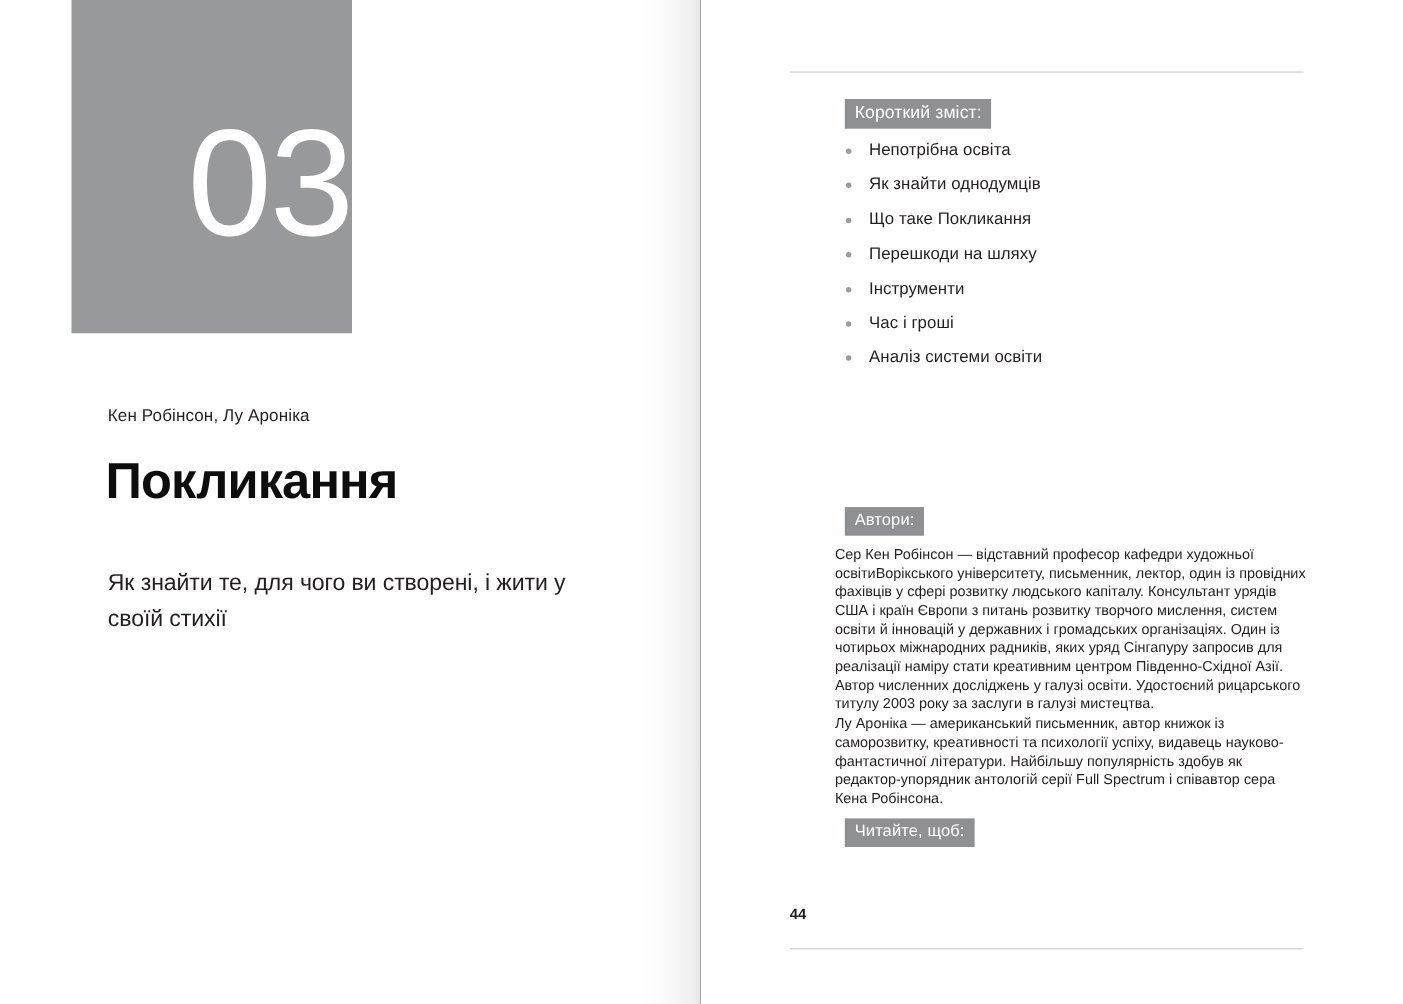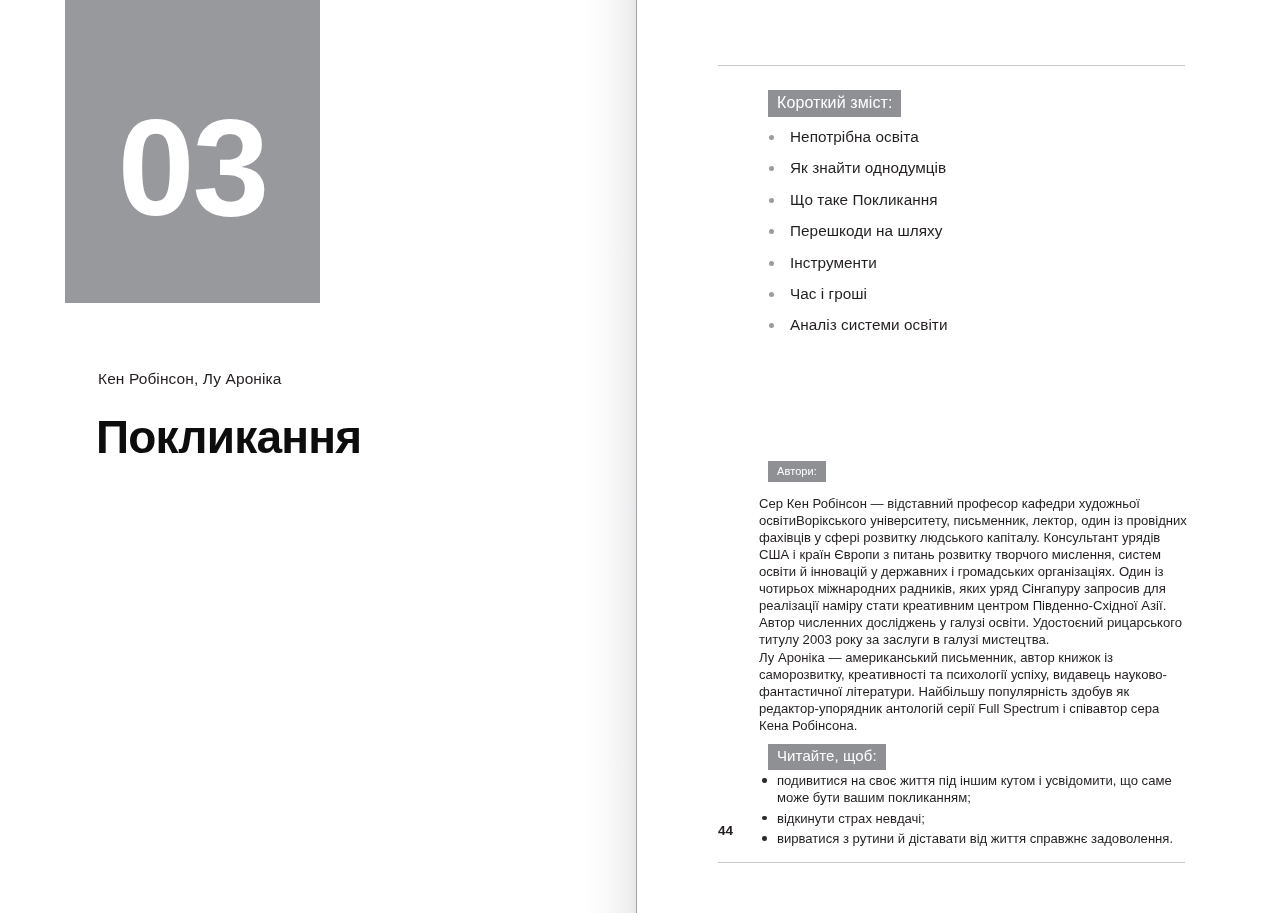--- a/index.html
+++ b/index.html
@@ -34,24 +34,24 @@
     top: -6px;
     width: 255px;
     height: 309px;
     background: #97999c;
   }
   .chapter-number {
     position: absolute;
     left: 0;
     right: 0;
     top: 104px;
-    text-align: center;
+    text-align: right;
     color: #ffffff;
     font-size: 138px;
-    font-weight: bold;
+    font-weight: normal;
     letter-spacing: -2px;
     line-height: 1;
     font-family: "Liberation Sans", sans-serif;
   }
   .byline {
     position: absolute;
     left: 98px;
     top: 370px;
     font-size: 15.5px;
     color: #231f20;
@@ -153,21 +153,21 @@
   .tag-contents {
     position: absolute;
     left: 131px;
     top: 90px;
     font-size: 16px;
   }
   .tag-authors {
     position: absolute;
     left: 131px;
     top: 461px;
-    font-size: 11px;
+    font-size: 15px;
   }
   .tag-read {
     position: absolute;
     left: 131px;
     top: 744px;
     font-size: 15px;
   }
 
   ul.contents-list {
     position: absolute;
@@ -247,20 +247,21 @@
   <div id="page-left">
 
     <div class="chapter-block">
       <div class="chapter-number">03</div>
     </div>
 
     <div class="byline">Кен Робінсон, Лу Ароніка</div>
 
     <div class="book-title">Покликання</div>
 
+    <div class="subtitle">Як знайти те, для чого ви створені, і жити у своїй стихії</div>
 
 
   </div>
 
   <div id="gutter"></div>
 
   <div id="page-right">
 
     <div class="rule-top"></div>
 
@@ -277,25 +278,20 @@
     </ul>
 
     <div class="tag tag-authors">Автори:</div>
 
     <div class="bio bio-1">Сер Кен Робінсон — відставний професор кафедри художньої освітиВорікського університету, письменник, лектор, один із провідних фахівців у сфері розвитку людського капіталу. Консультант урядів США і країн Європи з питань розвитку творчого мислення, систем освіти й інновацій у державних і громадських організаціях. Один із чотирьох міжнародних радників, яких уряд Сінгапуру запросив для реалізації наміру стати креативним центром Південно-Східної Азії. Автор численних досліджень у галузі освіти. Удостоєний рицарського титулу 2003 року за заслуги в галузі мистецтва.</div>
 
     <div class="bio bio-2">Лу Ароніка — американський письменник, автор книжок із саморозвитку, креативності та психології успіху, видавець науково-фантастичної літератури. Найбільшу популярність здобув як редактор-упорядник антологій серії Full Spectrum і співавтор сера Кена Робінсона.</div>
 
     <div class="tag tag-read">Читайте, щоб:</div>
 
-    <ul class="read-list">
-      <li>подивитися на своє життя під іншим кутом і усвідомити, що саме може бути вашим покликанням;</li>
-      <li>відкинути страх невдачі;</li>
-      <li>вирватися з рутини й діставати від життя справжнє задоволення.</li>
-    </ul>
 
     <div class="rule-bottom"></div>
 
     <div class="page-number">44</div>
 
   </div>
 
 </div>
 
 </body></html>

